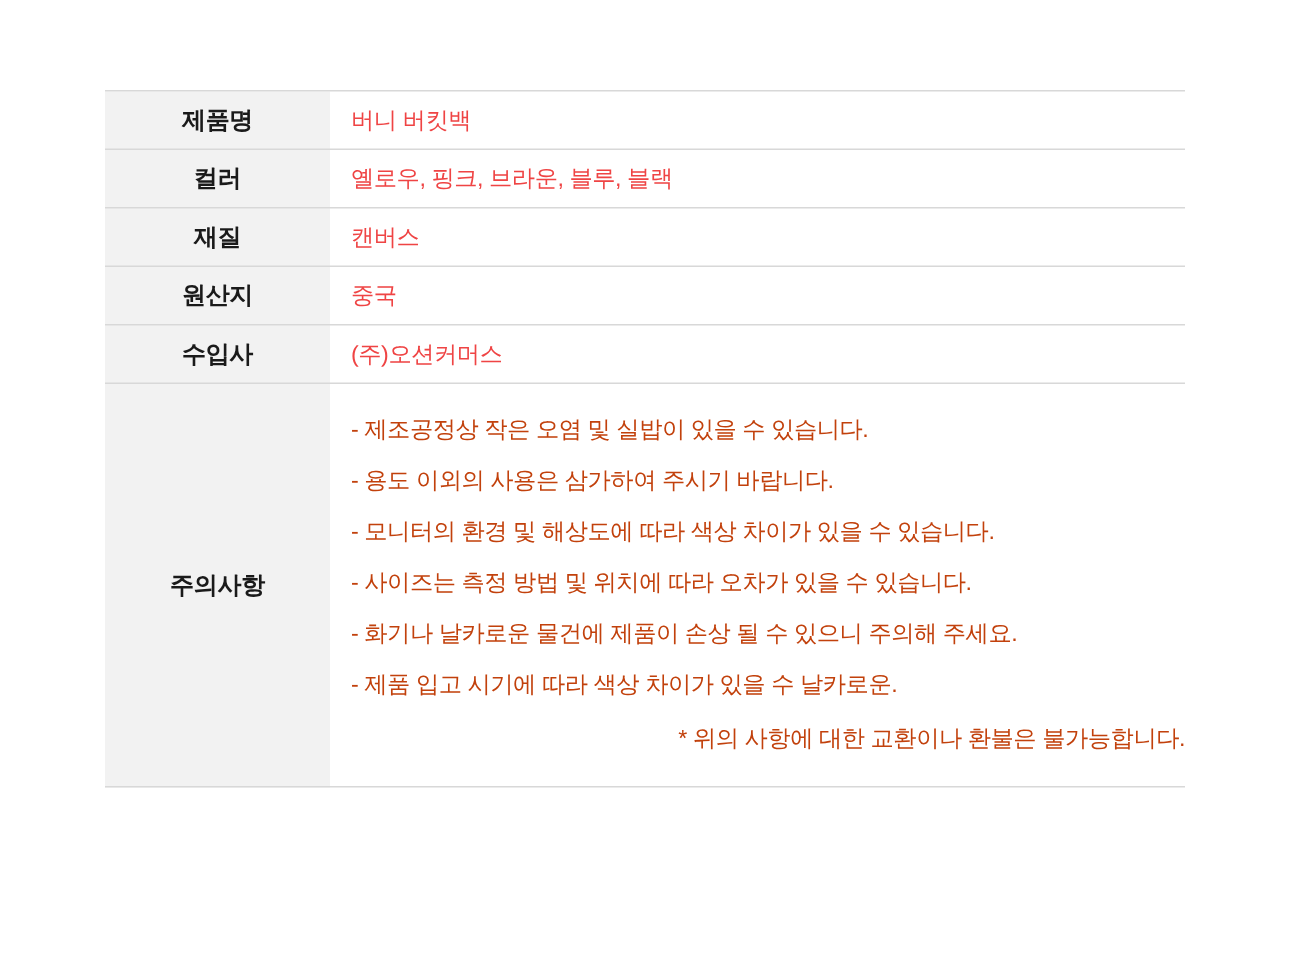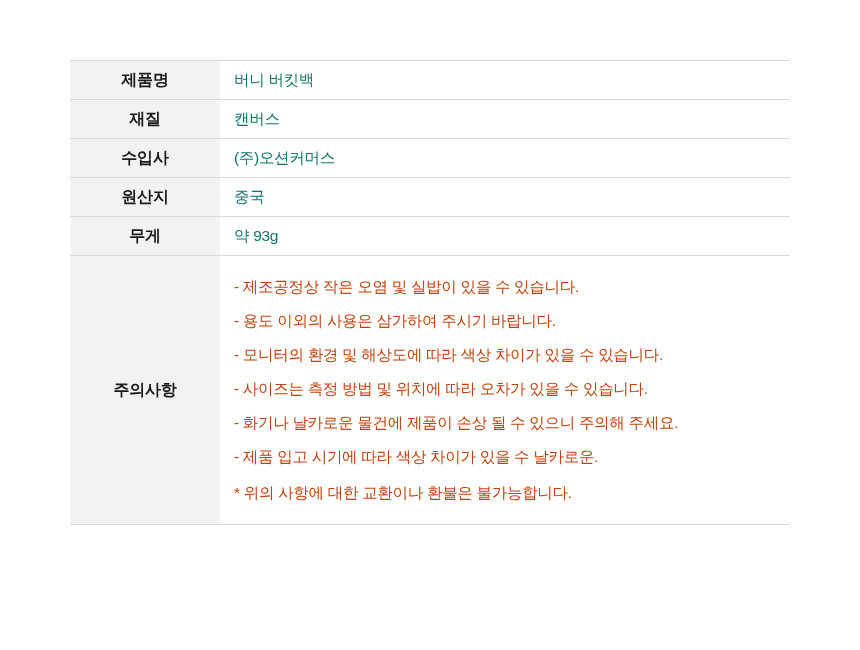--- a/index.html
+++ b/index.html
@@ -41,21 +41,21 @@
     font-weight: bold;
     font-size: 16px;
     color: #1a1a1a;
     height: 38px;
     letter-spacing: -0.2px;
   }
   .value-cell {
     background: #ffffff;
     padding-left: 14px !important;
     font-size: 15.5px;
-    color: #0f766e;
+    color: #ef4444;
     height: 38px;
     letter-spacing: -0.3px;
   }
   .notice-label {
     height: auto;
     vertical-align: middle;
     font-family: Liberation Mono, monospace;
   }
   .notice-cell {
     padding: 14px 0 14px 14px !important;
@@ -64,47 +64,48 @@
   }
   .notice-line {
     font-size: 15.5px;
     color: #c2410c;
     line-height: 34px;
     letter-spacing: -0.3px;
     white-space: nowrap;
   }
   .notice-last {
     margin-top: 2px;
+    text-align: right;
   }
 </style>
 </head>
 <body>
 
 <div class="page">
   <table class="spec-table">
     <tbody>
       <tr>
         <td class="label-cell">제품명</td>
         <td class="value-cell">버니 버킷백</td>
       </tr>
       <tr>
+        <td class="label-cell">컬러</td>
+        <td class="value-cell">옐로우, 핑크, 브라운, 블루, 블랙</td>
+      </tr>
+      <tr>
         <td class="label-cell">재질</td>
         <td class="value-cell">캔버스</td>
-      </tr>
-      <tr>
-        <td class="label-cell">수입사</td>
-        <td class="value-cell">(주)오션커머스</td>
       </tr>
       <tr>
         <td class="label-cell">원산지</td>
         <td class="value-cell">중국</td>
       </tr>
       <tr>
-        <td class="label-cell">무게</td>
-        <td class="value-cell">약 93g</td>
+        <td class="label-cell">수입사</td>
+        <td class="value-cell">(주)오션커머스</td>
       </tr>
       <tr>
         <td class="label-cell notice-label">주의사항</td>
         <td class="notice-cell">
           <div class="notice-line">- 제조공정상 작은 오염 및 실밥이 있을 수 있습니다.</div>
           <div class="notice-line">- 용도 이외의 사용은 삼가하여 주시기 바랍니다.</div>
           <div class="notice-line">- 모니터의 환경 및 해상도에 따라 색상 차이가 있을 수 있습니다.</div>
           <div class="notice-line">- 사이즈는 측정 방법 및 위치에 따라 오차가 있을 수 있습니다.</div>
           <div class="notice-line">- 화기나 날카로운 물건에 제품이 손상 될 수 있으니 주의해 주세요.</div>
           <div class="notice-line">- 제품 입고 시기에 따라 색상 차이가 있을 수 날카로운.</div>

